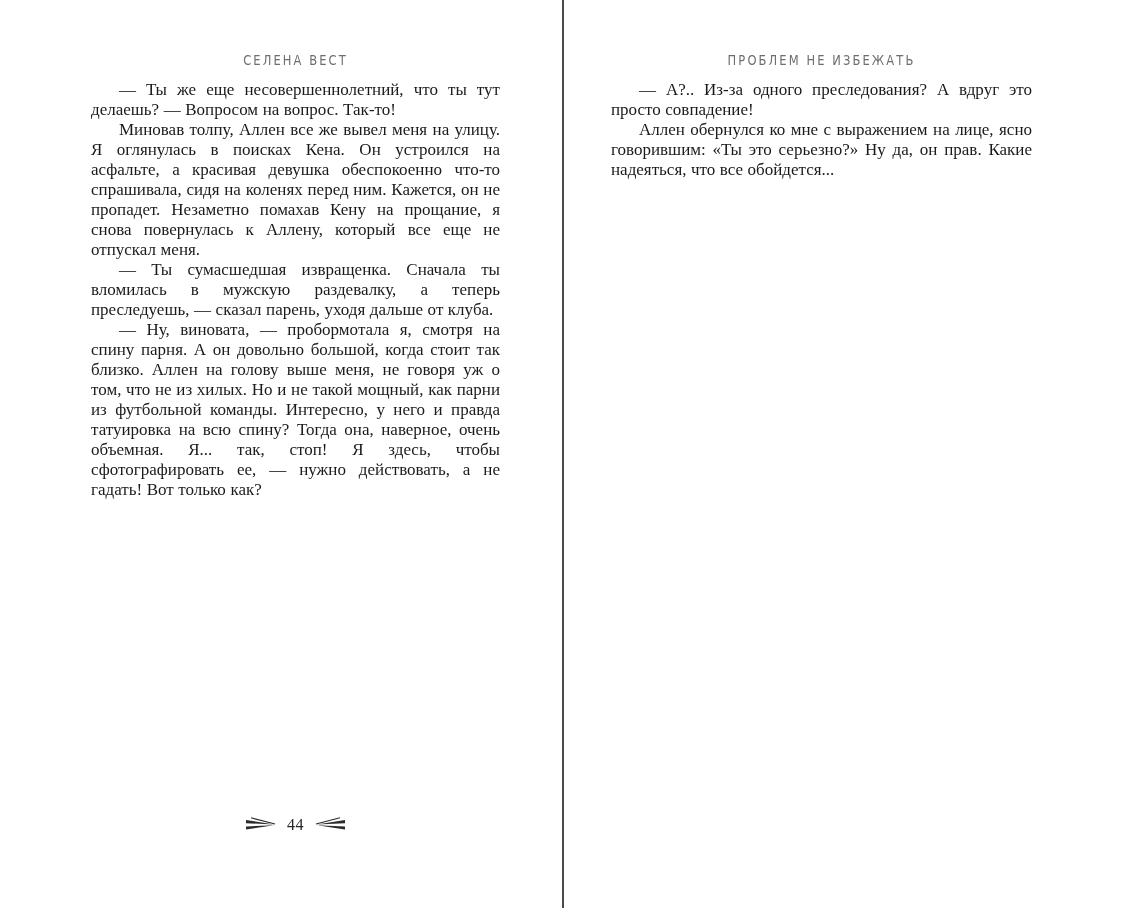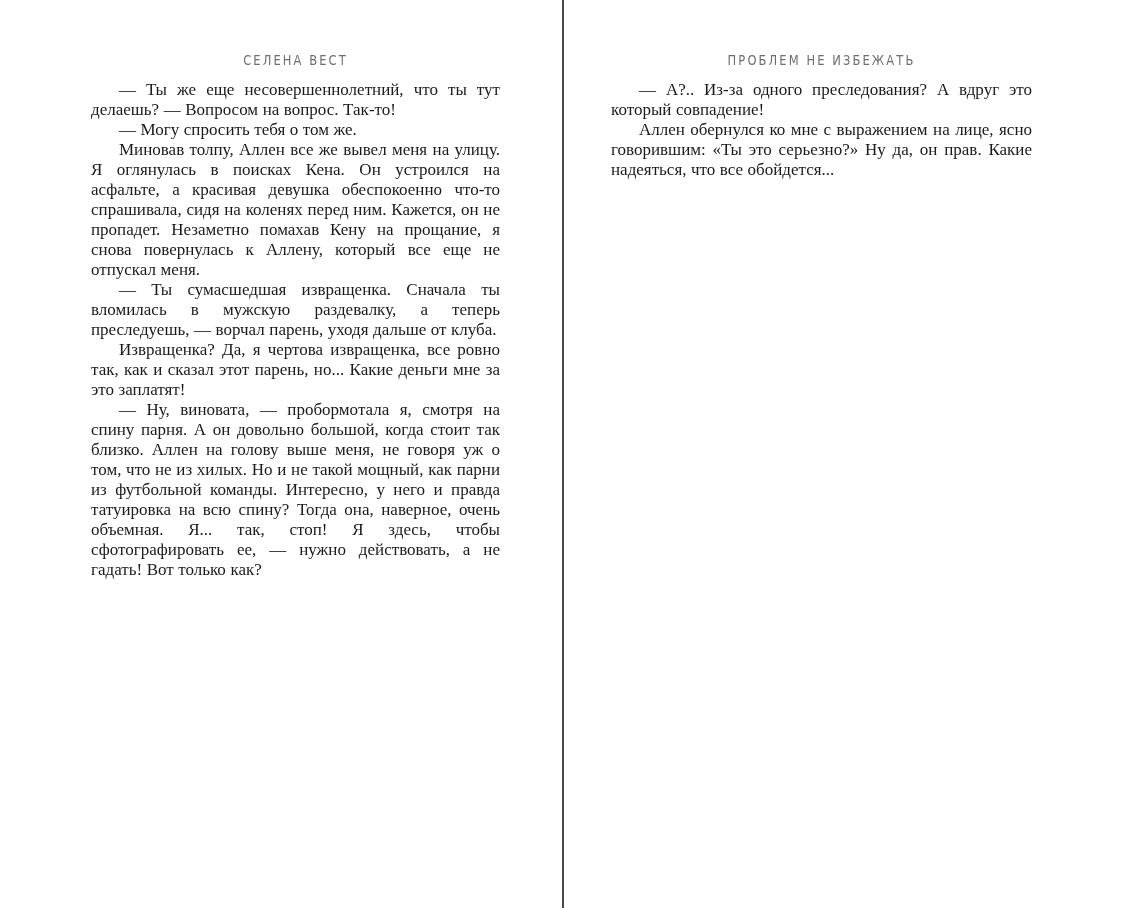--- a/index.html
+++ b/index.html
@@ -115,40 +115,55 @@
 
 <div class="spread">
 
   <div class="page page-left">
     <div class="page-inner">
 
       <div class="running-head">СЕЛЕНА ВЕСТ</div>
 
       <div class="body-text">
         <p class="para">— Ты же еще несовершеннолетний, что ты тут делаешь? — Вопросом на вопрос. Так-то!</p>
-        <p class="para">— Могу спросить тебя о том же.</p>
         <p class="para">Миновав толпу, Аллен все же вывел меня на улицу. Я оглянулась в поисках Кена. Он устроился на асфальте, а красивая девушка обеспокоенно что-то спрашивала, сидя на коленях перед ним. Кажется, он не пропадет. Незаметно помахав Кену на прощание, я снова повернулась к Аллену, который все еще не отпускал меня.</p>
-        <p class="para">— Ты сумасшедшая извращенка. Сначала ты вломилась в мужскую раздевалку, а теперь преследуешь, — ворчал парень, уходя дальше от клуба.</p>
-        <p class="para">Извращенка? Да, я чертова извращенка, все ровно так, как и сказал этот парень, но... Какие деньги мне за это заплатят!</p>
+        <p class="para">— Ты сумасшедшая извращенка. Сначала ты вломилась в мужскую раздевалку, а теперь преследуешь, — сказал парень, уходя дальше от клуба.</p>
         <p class="para">— Ну, виновата, — пробормотала я, смотря на спину парня. А он довольно большой, когда стоит так близко. Аллен на голову выше меня, не говоря уж о том, что не из хилых. Но и не такой мощный, как парни из футбольной команды. Интересно, у него и правда татуировка на всю спину? Тогда она, наверное, очень объемная. Я... так, стоп! Я здесь, чтобы сфотографировать ее, — нужно действовать, а не гадать! Вот только как?</p>
 
       </div>
 
+      <div class="folio">
+        <span>
+          <svg class="ornament" width="34" height="16" viewBox="0 0 34 16">
+            <path d="M2 3 L30 7.4 L2 6.2 Z" fill="#2b2b2b"></path>
+            <path d="M2 12.6 L30 8.2 L2 9.4 Z" fill="#2b2b2b"></path>
+            <path d="M7 0.8 L31 7.0" stroke="#2b2b2b" stroke-width="1.1" fill="none"></path>
+          </svg>
+        </span>
+        <span class="folio-num">44</span>
+        <span>
+          <svg class="ornament ornament-right" width="34" height="16" viewBox="0 0 34 16">
+            <path d="M2 3 L30 7.4 L2 6.2 Z" fill="#2b2b2b"></path>
+            <path d="M2 12.6 L30 8.2 L2 9.4 Z" fill="#2b2b2b"></path>
+            <path d="M7 0.8 L31 7.0" stroke="#2b2b2b" stroke-width="1.1" fill="none"></path>
+          </svg>
+        </span>
+      </div>
 
     </div>
   </div>
 
   <div class="gutter-divider"></div>
 
   <div class="page page-right">
     <div class="page-inner">
 
       <div class="running-head">ПРОБЛЕМ НЕ ИЗБЕЖАТЬ</div>
 
       <div class="body-text">
-        <p class="para">— А?.. Из-за одного преследования? А вдруг это который совпадение!</p>
+        <p class="para">— А?.. Из-за одного преследования? А вдруг это просто совпадение!</p>
         <p class="para">Аллен обернулся ко мне с выражением на лице, ясно говорившим: «Ты это серьезно?» Ну да, он прав. Какие надеяться, что все обойдется...</p>
       </div>
 
     </div>
   </div>
 
 </div>
 
 </body></html>

